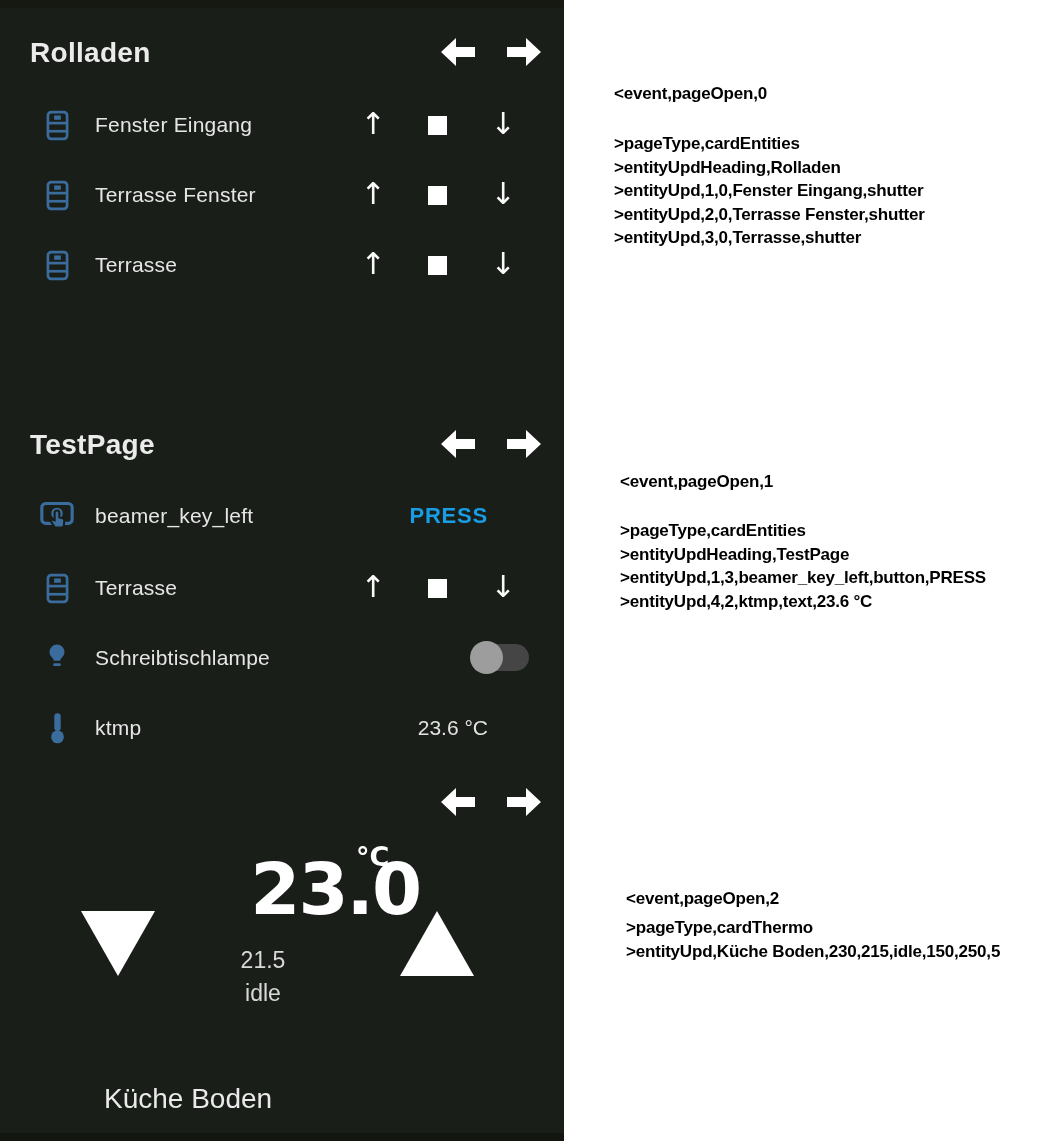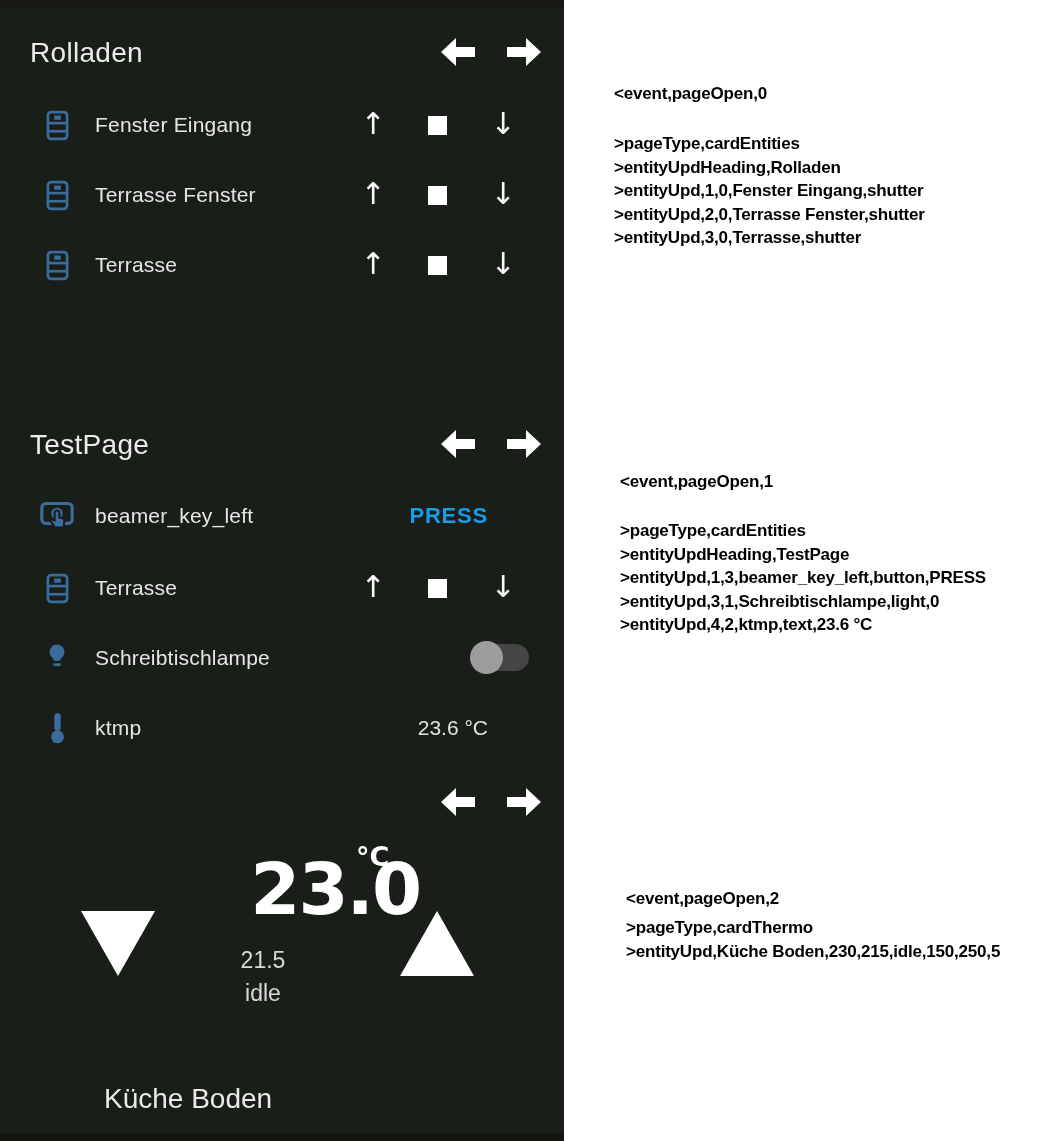--- a/index.html
+++ b/index.html
@@ -13,21 +13,21 @@
   
   .screens {
     position:absolute; left:0; top:0; width:564px; height:1141px;
     background:#1a1e19; color:#e8e8e8;
   }
   .edge-strip-top    { position:absolute; left:0; top:0;    width:564px; height:8px;  background:#151911; }
   .edge-strip-bottom { position:absolute; left:0; top:1133px; width:564px; height:8px; background:#12160e; }
 
   .heading {
     position:absolute; left:30px; width:300px; height:38px;
-    font-size:28px; font-weight:400; color:#ebebeb; line-height:38px;
+    font-size:28px; font-weight:700; color:#ebebeb; line-height:38px;
     letter-spacing:0.3px;
   }
   .nav-btn { position:absolute; width:44px; height:40px; cursor:pointer; }
   .nav-btn svg { display:block; margin:3px auto 0; }
 
   .erow { position:absolute; left:0; width:524px; height:48px; }
   .eicon { position:absolute; left:42px; top:0; width:30px; height:48px;
            display:flex; align-items:center; justify-content:center; }
   .elabel {
     position:absolute; left:95px; top:0; height:48px; line-height:48px;
@@ -275,21 +275,20 @@
     <div class="log-line">&gt;entityUpd,3,0,Terrasse,shutter</div>
   </div>
 
   <div class="log-block" style="left:620px; top:472px;">
     <div class="log-event">&lt;event,pageOpen,1</div>
   </div>
   <div class="log-block log-lines" style="left:620px; top:519px;">
     <div class="log-line">&gt;pageType,cardEntities</div>
     <div class="log-line">&gt;entityUpdHeading,TestPage</div>
     <div class="log-line">&gt;entityUpd,1,3,beamer_key_left,button,PRESS</div>
-    <div class="log-line">&gt;entityUpd,3,1,Schreibtischlampe,light,0</div>
     <div class="log-line">&gt;entityUpd,4,2,ktmp,text,23.6 °C</div>
   </div>
 
   <div class="log-block" style="left:626px; top:889px;">
     <div class="log-event">&lt;event,pageOpen,2</div>
   </div>
   <div class="log-block log-lines" style="left:626px; top:916px;">
     <div class="log-line">&gt;pageType,cardThermo</div>
     <div class="log-line">&gt;entityUpd,Küche Boden,230,215,idle,150,250,5</div>
   </div>

